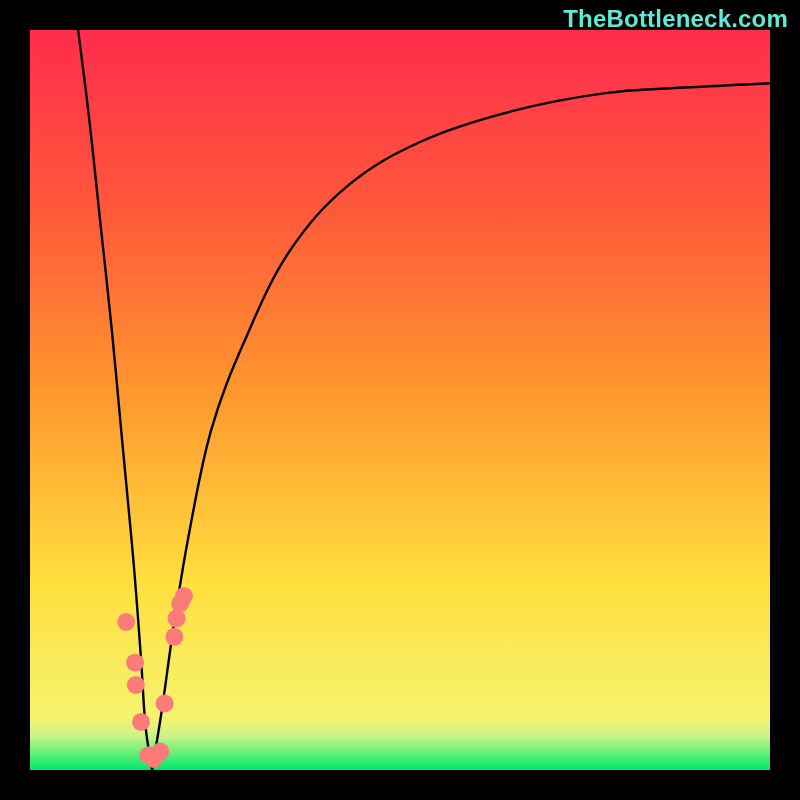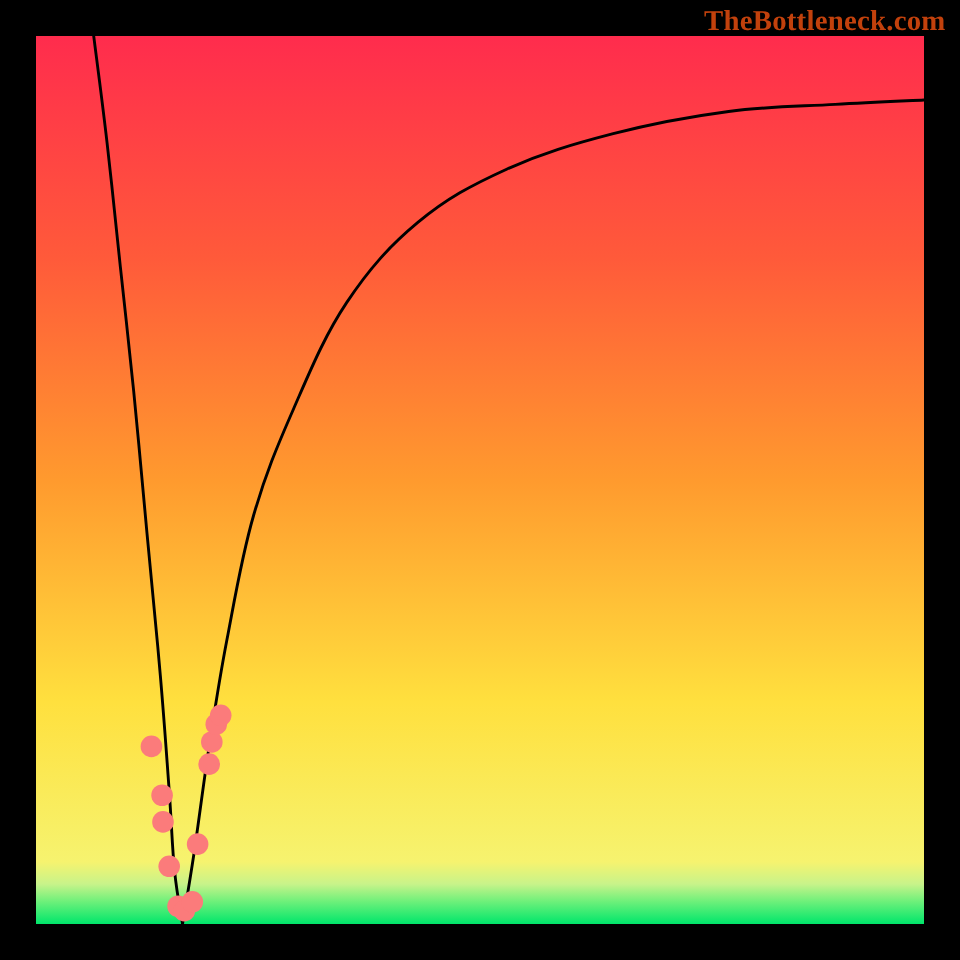--- a/index.html
+++ b/index.html
@@ -13,24 +13,24 @@
   .frame {
     position: absolute;
     left: 0; top: 0;
     width: 800px; height: 800px;
     background: #000;
   }
   .watermark {
     position: absolute;
     top: 5px;
     right: 12px;
-    font-family: Liberation Serif, serif;
+    font-family: Liberation Sans, sans-serif;
     font-size: 24px;
     font-weight: bold;
-    color: #c2410c;
+    color: #5eead4;
     letter-spacing: 0.2px;
   }
   svg { display: block; }
 </style>
 </head>
 <body>
 
 <div class="frame">
 
   <svg id="chart-svg" width="800" height="800" viewBox="0 0 800 800">

